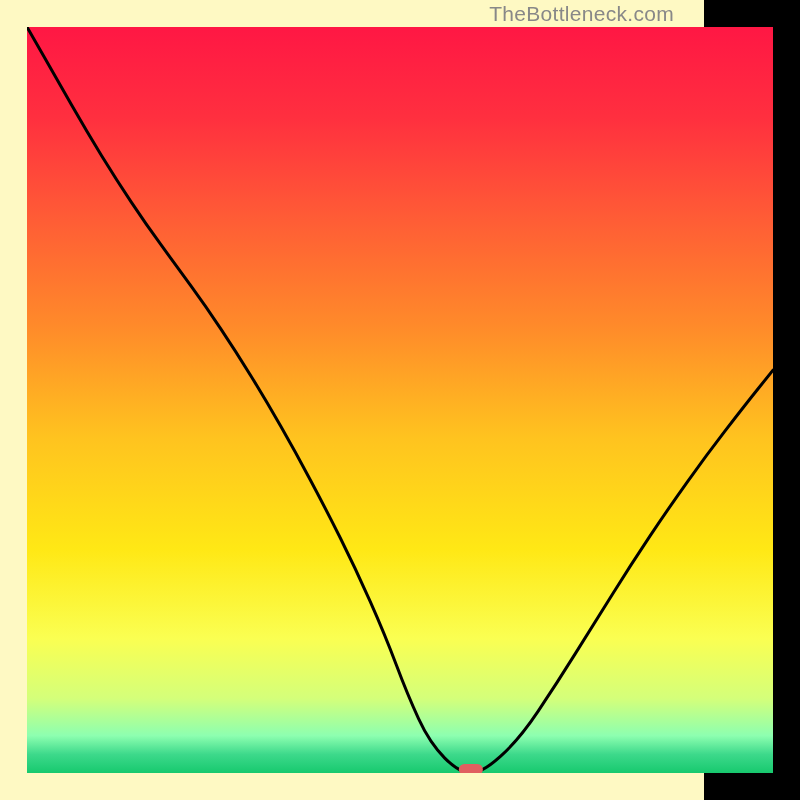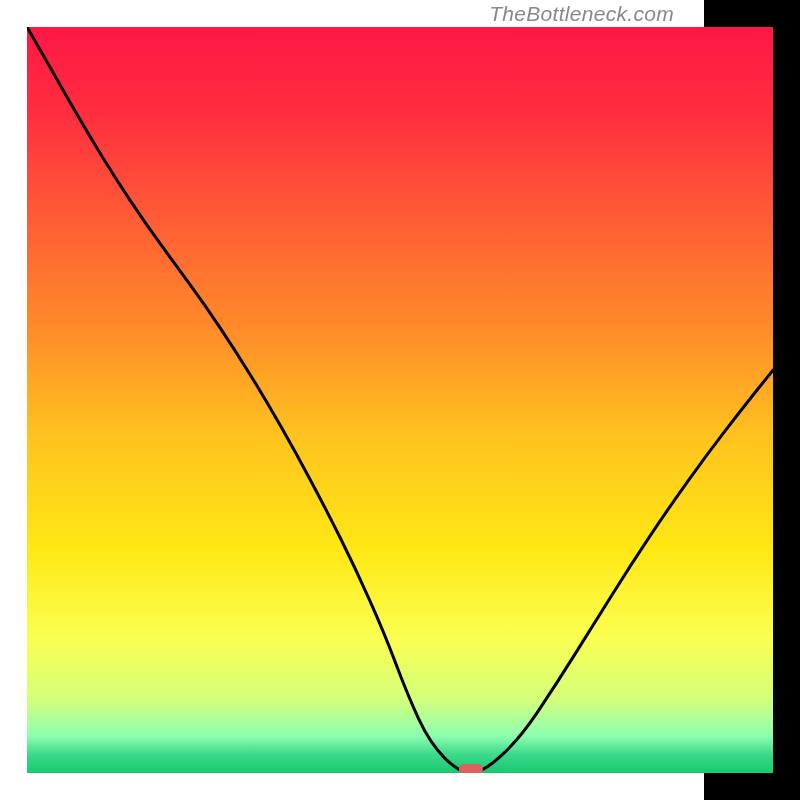--- a/index.html
+++ b/index.html
@@ -8,22 +8,21 @@
     width: 800px;
     height: 800px;
     background: #000;
     overflow: hidden;
     font-family: Arial, Helvetica, sans-serif;
   }
   .outer {
     position: relative;
     width: 704px;
     height: 800px;
-    background: #ffffff;
-    font-style: italic;
+    background: #fef9c3;
   }
   .plot-frame {
     position: absolute;
     left: 27px;
     top: 27px;
     width: 746px;
     height: 746px;
     background: #000;
   }
   .watermark {

